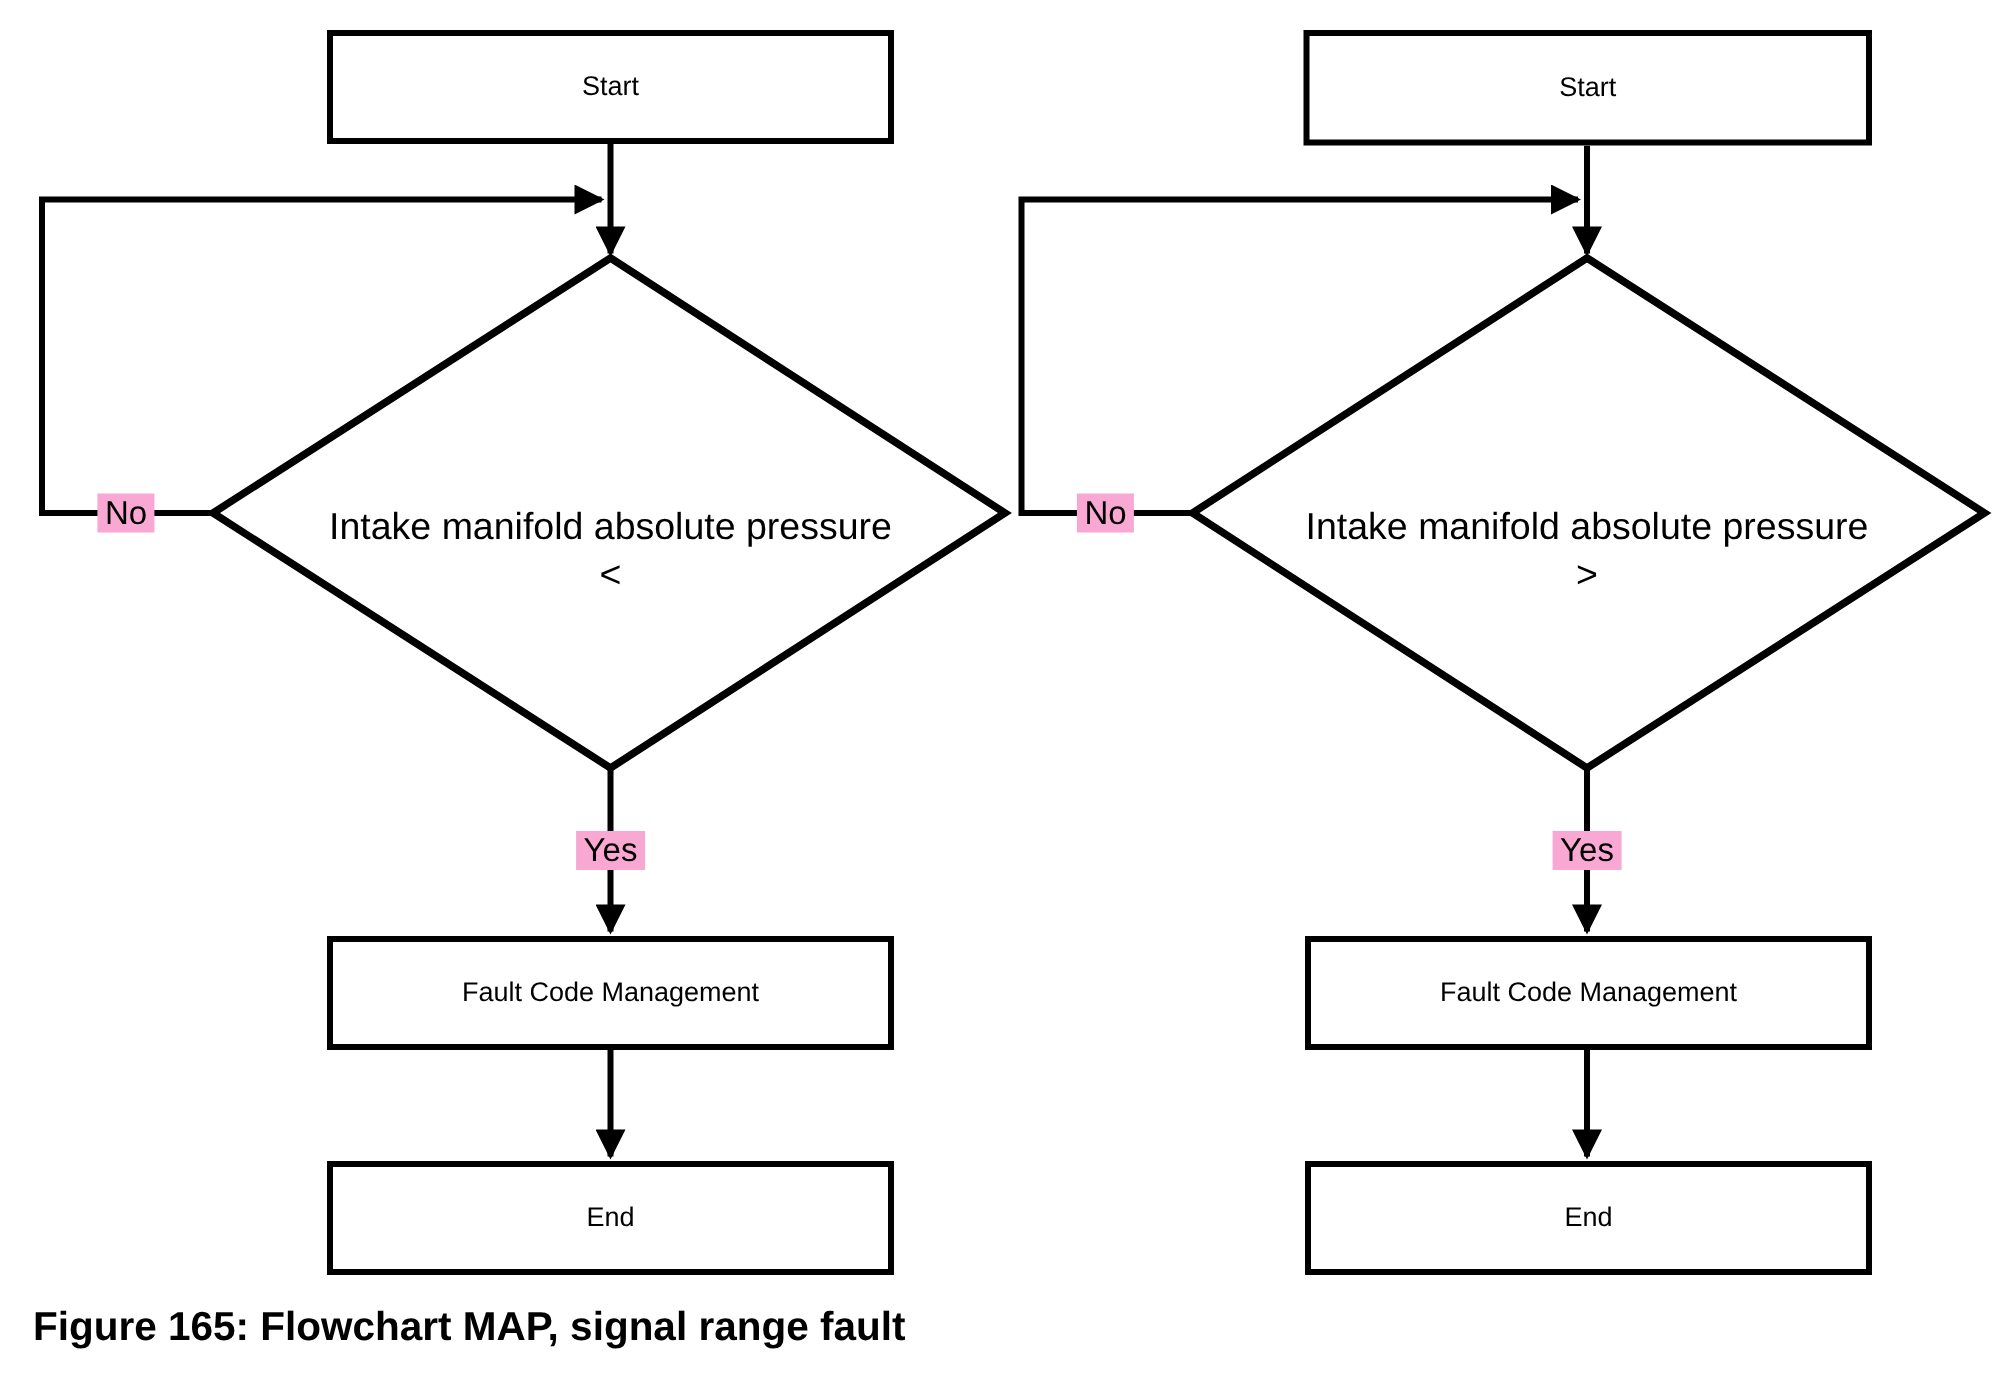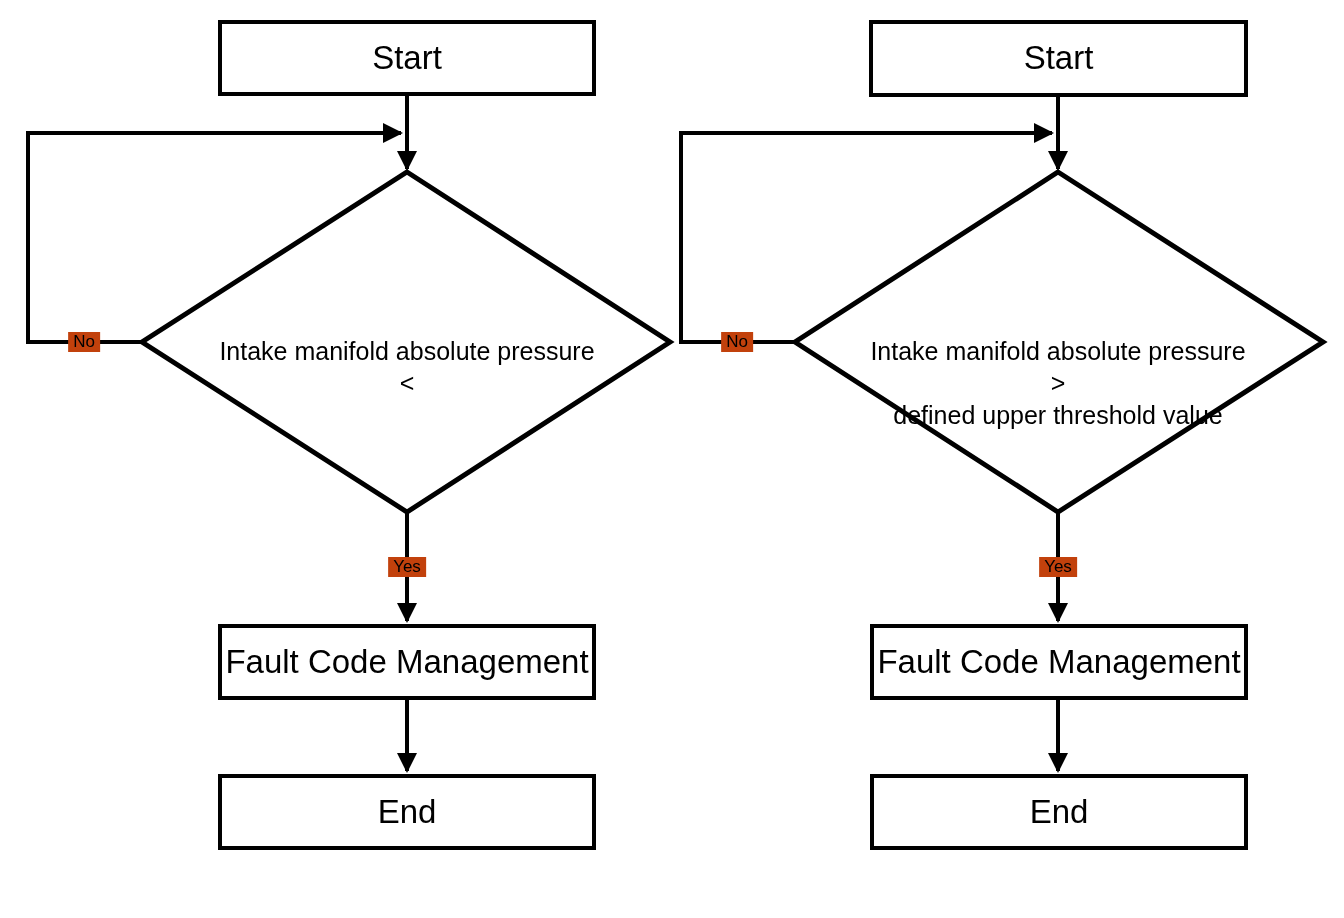--- a/index.html
+++ b/index.html
@@ -29,39 +29,39 @@
     stroke-linejoin: miter;
   }
   .box {
     position: absolute;
     box-sizing: border-box;
     background: #ffffff;
     border: 4px solid #000000;
     display: flex;
     align-items: center;
     justify-content: center;
-    font-size: 33px;
+    font-size: 18px;
     line-height: 1.1;
     white-space: nowrap;
   }
   .decision-text {
     position: absolute;
     width: 500px;
     text-align: center;
     font-size: 25px;
     line-height: 32px;
     white-space: nowrap;
     margin-top: 41px;
   }
   .edge-label {
     position: absolute;
     transform: translate(-50%, -50%);
-    background: #c2410c;
+    background: #f9a8d4;
     padding: 0 5px;
-    font-size: 17px;
+    font-size: 22px;
     white-space: nowrap;
   }
   .caption {
     position: absolute;
     left: 22px;
     top: 869px;
     font-size: 27px;
     font-weight: bold;
     white-space: nowrap;
   }
@@ -116,29 +116,29 @@
     <span>End</span>
   </div>
 
   <div class="box" style="left:869px; top:20px; width:379px; height:77px;">
     <span>Start</span>
   </div>
 
   <div class="decision-text" style="left:808px; top:294px;">
     <div>Intake manifold absolute pressure</div>
     <div>&gt;</div>
-    <div>defined upper threshold value</div>
   </div>
 
   <div class="edge-label" style="left:737px; top:342px;">No</div>
 
   <div class="edge-label" style="left:1058px; top:567px;">Yes</div>
 
   <div class="box" style="left:870px; top:624px; width:378px; height:76px;">
     <span>Fault Code Management</span>
   </div>
 
   <div class="box" style="left:870px; top:774px; width:378px; height:76px;">
     <span>End</span>
   </div>
 
+  <div class="caption">Figure 165: Flowchart MAP, signal range fault</div>
 
 </div>
 
 </body></html>

